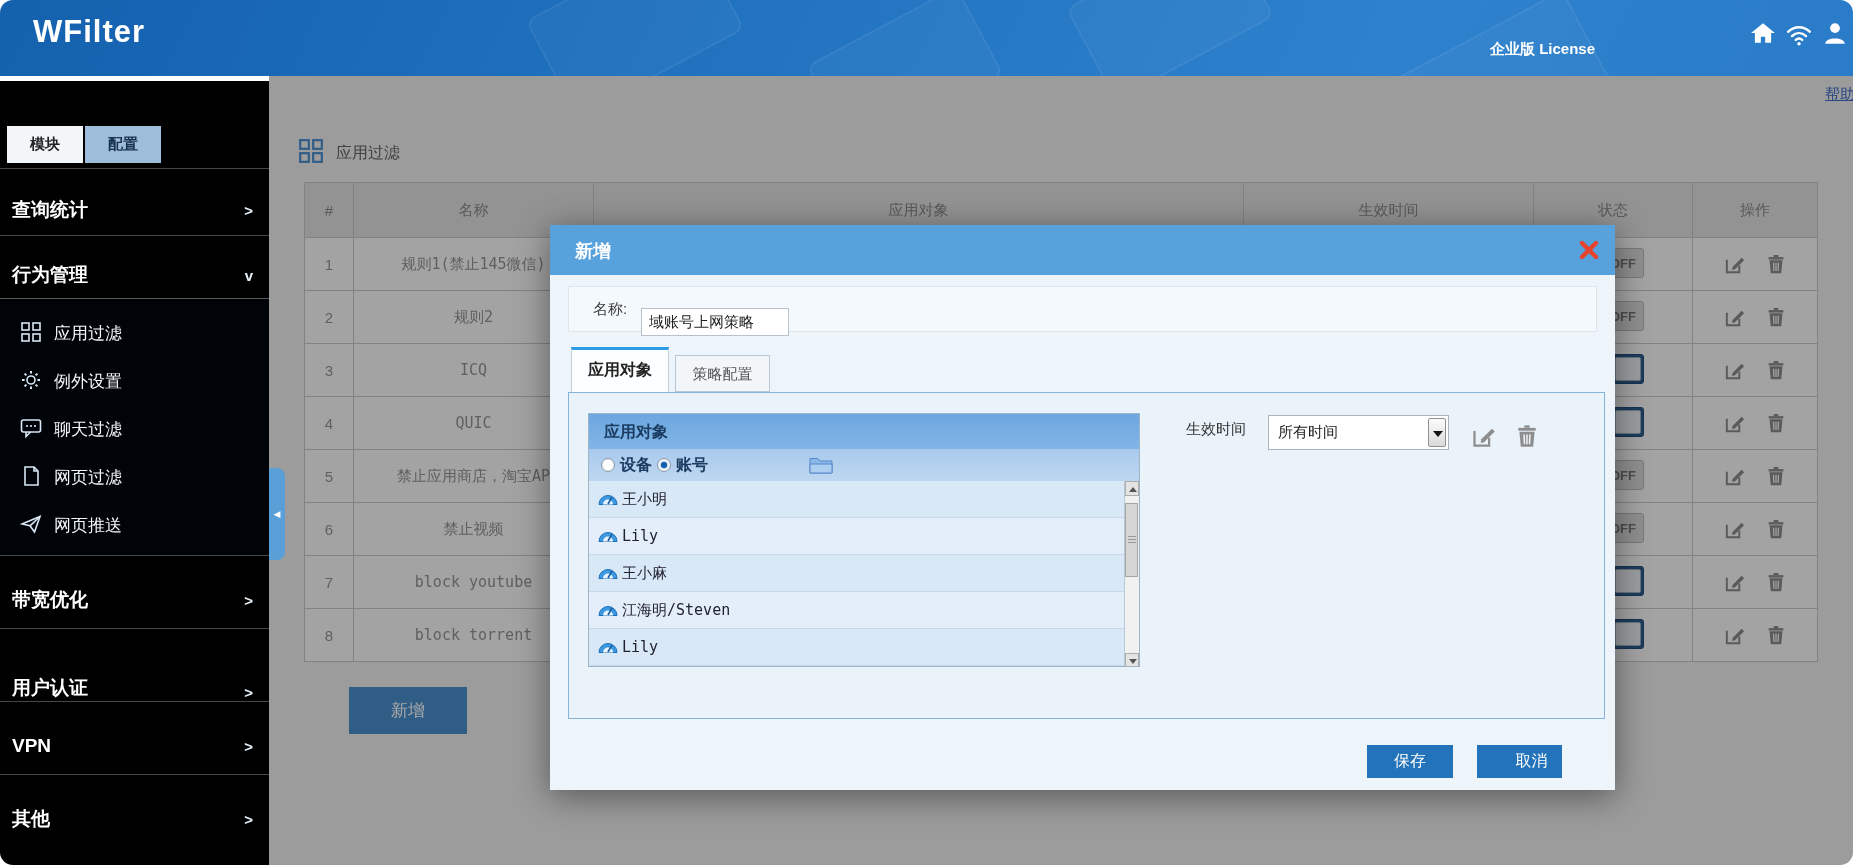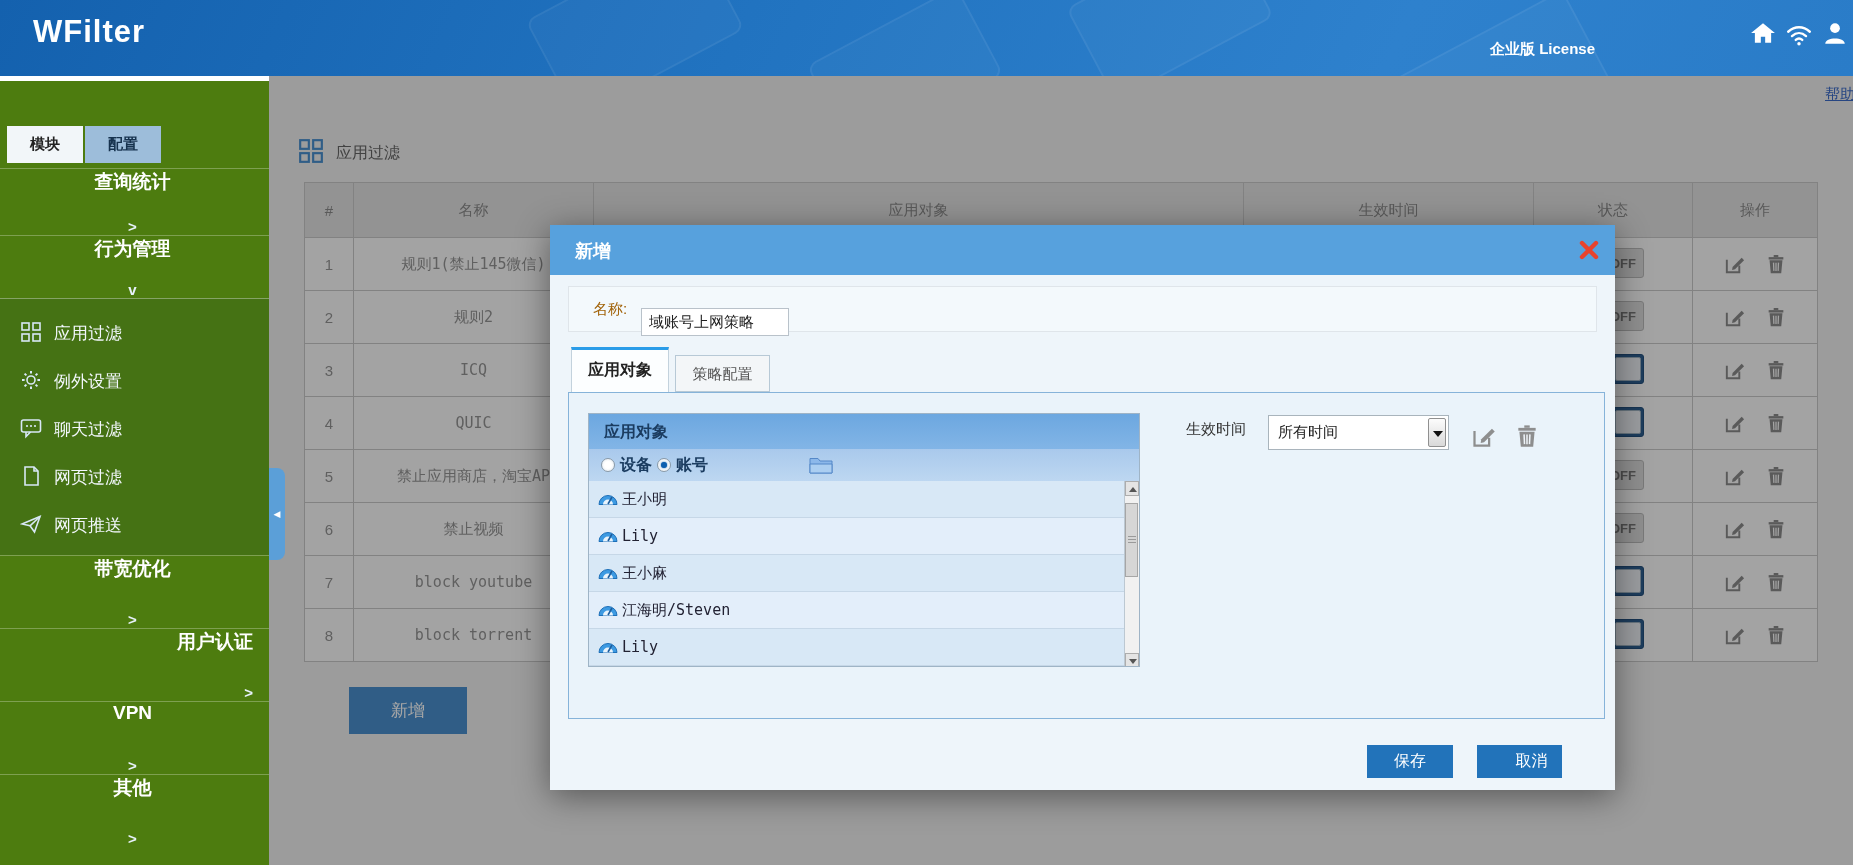--- a/index.html
+++ b/index.html
@@ -1,39 +1,39 @@
 <!DOCTYPE html>
 <html><head>
 <meta charset="utf-8">
 <style>
   * { margin:0; padding:0; box-sizing:border-box; }
   html,body { width:1853px; height:865px; overflow:hidden; background:#fff;
     font-family:"Liberation Sans","DejaVu Sans",sans-serif; }
-  .screen { position:relative; width:1853px; height:865px; background:#f0f0f0; overflow:hidden; }
+  .screen { position:relative; width:1853px; height:865px; background:#f0f0f0; overflow:hidden;border-radius:13px; }
 
   
   .hdr { position:absolute; left:0; top:0; width:1853px; height:76px; z-index:40;
     background:linear-gradient(115deg,#1461ae 0%,#2173c0 40%,#2e81cd 75%,#2a7cc8 100%); overflow:hidden; }
   .hdr .key { position:absolute; border:2px solid rgba(255,255,255,.06); background:rgba(255,255,255,.03);
     border-radius:10px; transform:rotate(-28deg); }
   .logo { position:absolute; left:33px; top:14px; color:#fff; font-size:31px; font-weight:bold; letter-spacing:1px; }
   .license { position:absolute; left:1490px; top:40px; color:#fff; font-size:15px; font-weight:bold; }
   .hicon { position:absolute; top:20px; width:26px; height:26px; }
 
   
-  .side { position:absolute; left:0; top:76px; width:269px; height:789px; background:#4d7c0f; z-index:30; }
+  .side { position:absolute; left:0; top:76px; width:269px; height:789px; background:#000000; z-index:30; }
   .side-strip { position:absolute; left:0; top:0; width:269px; height:5px; background:#fff; }
   .stabs { position:absolute; left:7px; top:50px; display:flex; gap:2px; }
   .stab { width:76px; height:37px; border:none; font-size:15px; font-weight:bold; cursor:pointer;
     font-family:inherit; }
   .stab.on { background:#f2f6f9; color:#222; }
   .stab.off { background:#9dbdda; color:#16324e; }
   .menu { position:absolute; left:0; top:92px; width:269px; }
-  .mi { display:flex; align-items:center; justify-content:space-between; padding:0 16px 0 12px;
-    color:#fff; font-size:19px; font-weight:bold; border-top:1px solid rgba(255,255,255,.28); cursor:pointer;flex-direction:column; }
+  .mi { display:flex; align-items:center; justify-content:space-between; padding:16px 16px 0 12px;
+    color:#fff; font-size:19px; font-weight:bold; border-top:1px solid rgba(255,255,255,.28); cursor:pointer; }
   .mi .chev { font-size:15px; font-weight:bold; color:#e8f2fb; }
   .sub { background:rgba(0,30,70,.10); border-top:1px solid rgba(255,255,255,.35); padding:10px 0 6px; }
   .si { height:48px; display:flex; align-items:center; padding-left:20px; color:#f2f7fc; font-size:17px; cursor:pointer; }
   .si .ic { width:24px; height:24px; margin-right:10px; flex:0 0 24px; }
   .collapse { position:absolute; left:269px; top:468px; width:16px; height:92px; background:#5b9fd8;
     border-radius:0 8px 8px 0; z-index:60; display:flex; align-items:center; justify-content:center;
     color:#fff; font-size:9px; cursor:pointer; }
 
   
   .content { position:absolute; left:269px; top:76px; width:1584px; height:789px; background:#f0f0f0; z-index:1; }
@@ -62,21 +62,21 @@
   
   .overlay { position:absolute; left:269px; top:76px; width:1584px; height:789px;
     background:rgba(0,0,0,.35); z-index:50; }
   .modal { position:absolute; left:550px; top:225px; width:1065px; height:565px; background:#eef5fa;
     z-index:100; box-shadow:0 6px 32px rgba(0,0,0,.45); }
   .mtitle { position:absolute; left:0; top:0; width:100%; height:50px; background:#57a1dd; }
   .mtitle .tx { position:absolute; left:25px; top:14px; color:#fff; font-size:18px; font-weight:bold; }
   .mclose { position:absolute; right:16px; top:15px; width:20px; height:20px; cursor:pointer; }
   .namebox { position:absolute; left:18px; top:61px; width:1029px; height:46px; background:#f3f9fc;
     border:1px solid #dfe5ea; }
-  .namebox label { position:absolute; left:24px; top:13px; font-size:15px; color:#a16207; }
+  .namebox label { position:absolute; left:24px; top:13px; font-size:15px; color:#404040; }
   .namebox input { position:absolute; left:72px; top:21px; width:148px; height:28px; border:1px solid #b9c2ca;
     font-size:15px; padding:0 7px; font-family:Liberation Sans, sans-serif; color:#222; }
   .mtab { position:absolute; text-align:center; cursor:pointer; }
   .mtab.act { left:21px; top:122px; width:98px; height:45px; background:#fcfeff; z-index:2;
     border:1px solid #c3d2dd; border-top:3px solid #2a9ce8; border-bottom:none;
     line-height:40px; font-size:16px; font-weight:bold; color:#222; }
   .mtab.inact { left:125px; top:130px; width:95px; height:37px; background:#f3f6f8; z-index:1;
     border:1px solid #b7c9d6; line-height:35px; font-size:15px; color:#555; }
   .panel { position:absolute; left:18px; top:167px; width:1037px; height:327px;
     border:1px solid #86b3d9; background:#eaf3fa; }

